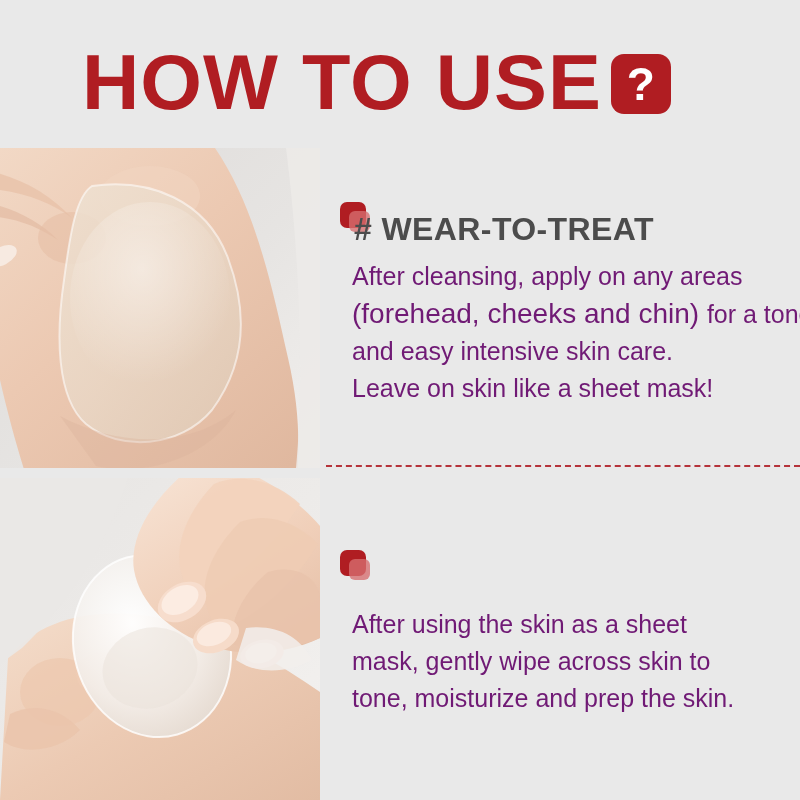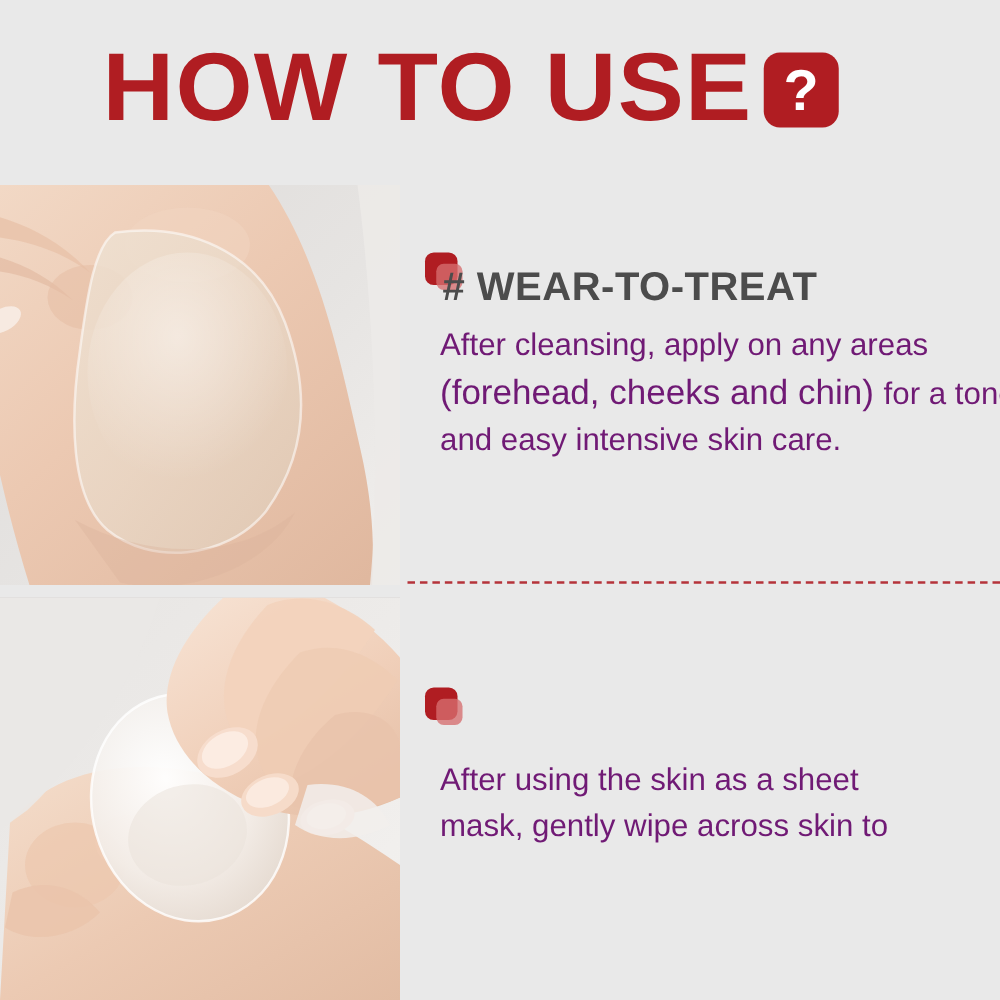--- a/index.html
+++ b/index.html
@@ -18,21 +18,21 @@
     width: 800px;
     height: 800px;
     background: #e9e9e9;
     overflow: hidden;
   }
 
   
   #title-bar {
     position: absolute;
     left: 82px;
-    top: 28px;
+    top: 40px;
     display: flex;
     align-items: center;
     gap: 18px;
   }
   #title-text {
     font-family: "Liberation Sans", sans-serif;
     font-size: 77px;
     font-weight: bold;
     letter-spacing: 1px;
     color: #b01d22;
@@ -279,29 +279,31 @@
       <span class="heading-marker">
         <span class="sq-back"></span>
         <span class="sq-front"></span>
       </span>
       <span class="heading-label"># WEAR-TO-TREAT</span>
     </div>
     <div class="section-body">
       <div class="body-line">After cleansing, apply on any areas</div>
       <div class="body-line"><span class="body-small">(forehead, cheeks and chin) </span><span>for a tone</span></div>
       <div class="body-line">and easy intensive skin care.</div>
+      <div class="body-line">Leave on skin like a sheet mask!</div>
     </div>
   </div>
 
   <div class="section" id="section-wipe">
     <div class="section-heading">
       <span class="heading-marker">
         <span class="sq-back"></span>
         <span class="sq-front"></span>
       </span>
     </div>
     <div class="section-body">
       <div class="body-line">After using the skin as a sheet</div>
       <div class="body-line">mask, gently wipe across skin to</div>
+      <div class="body-line">tone, moisturize and prep the skin.</div>
     </div>
   </div>
 
 </div>
 
 </body></html>

